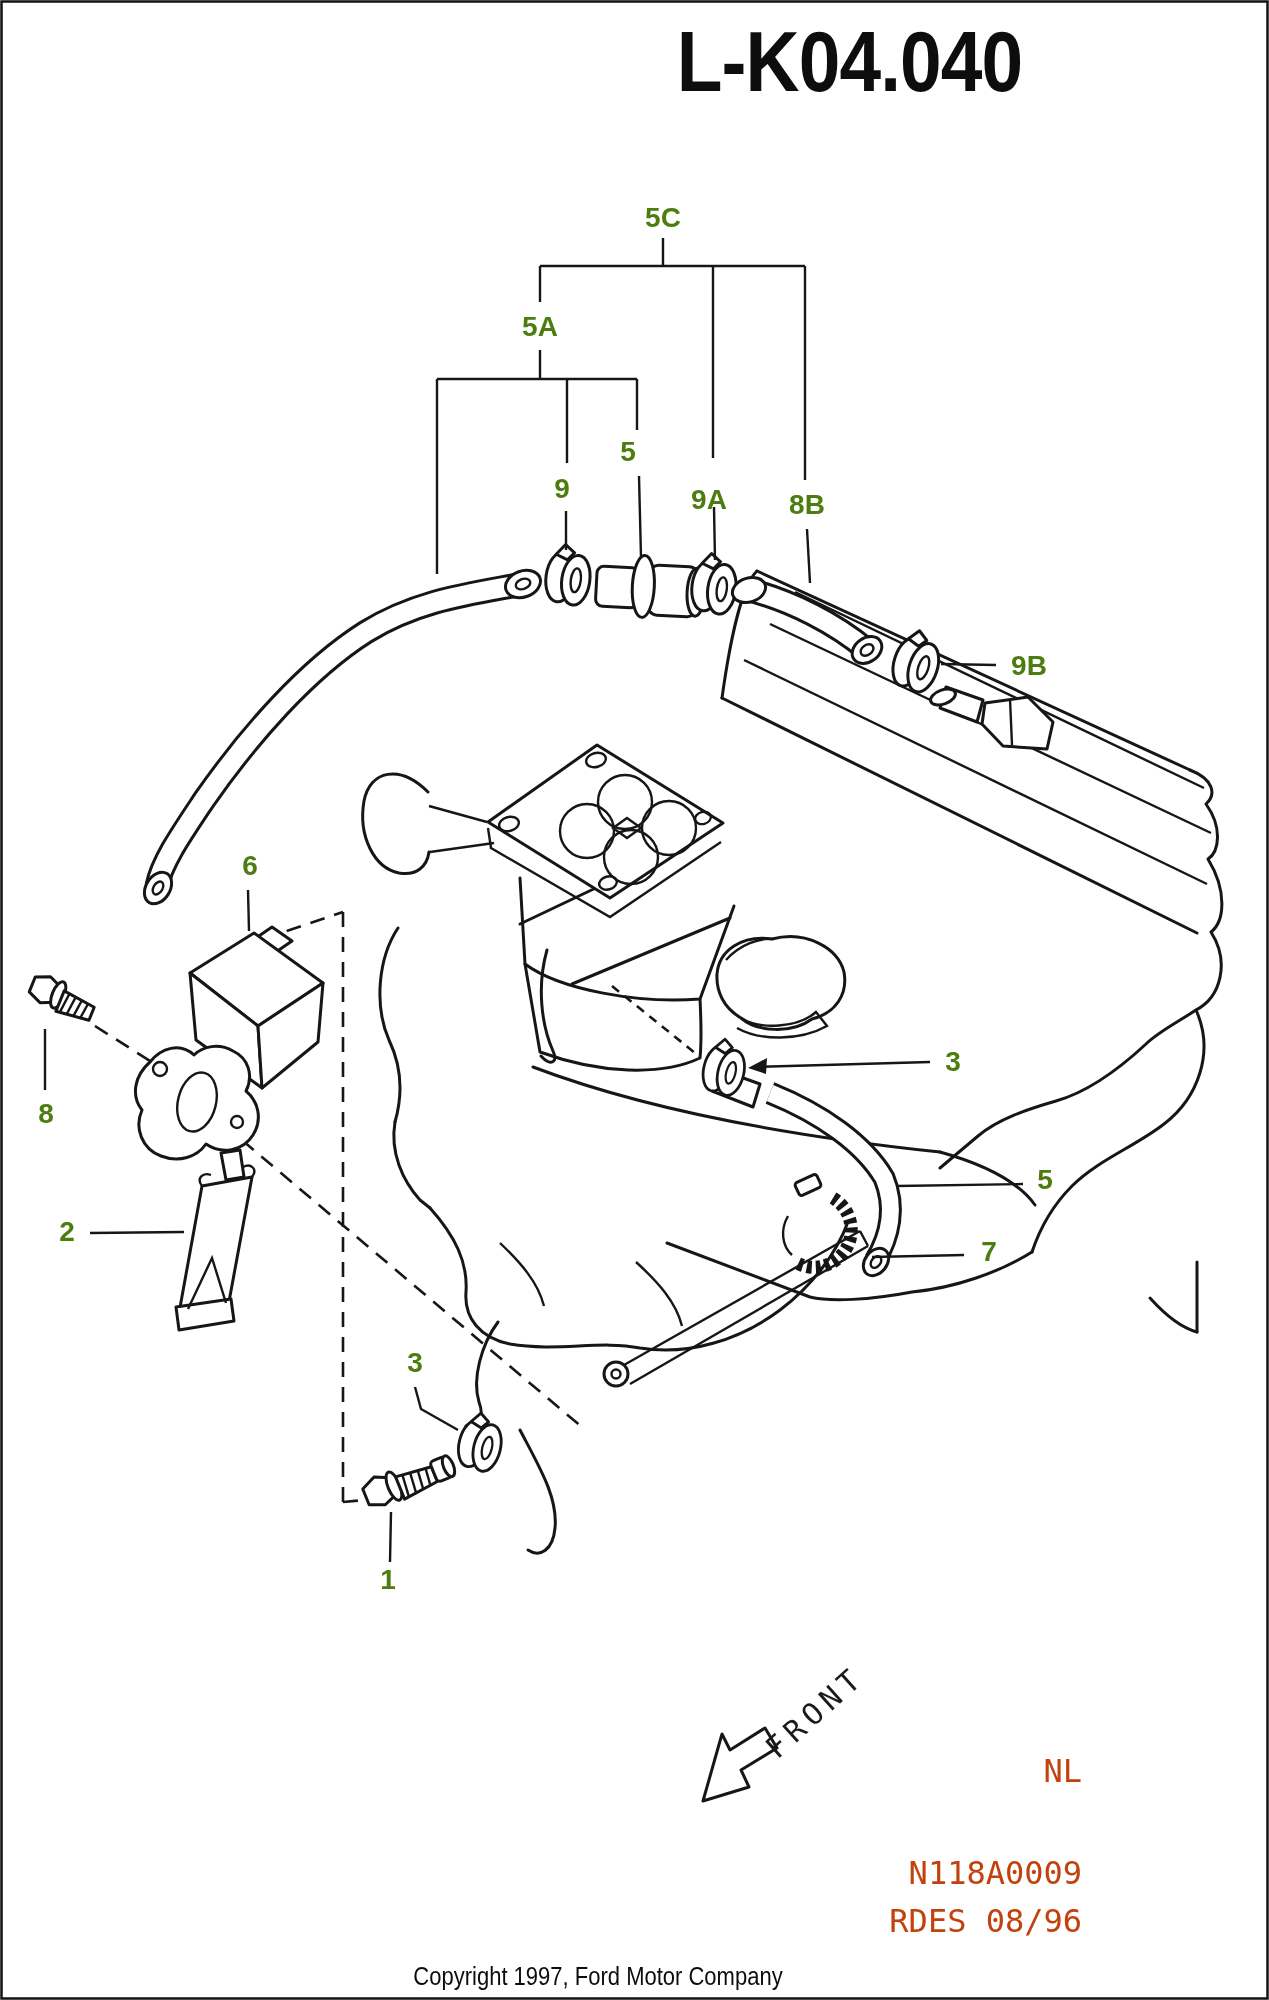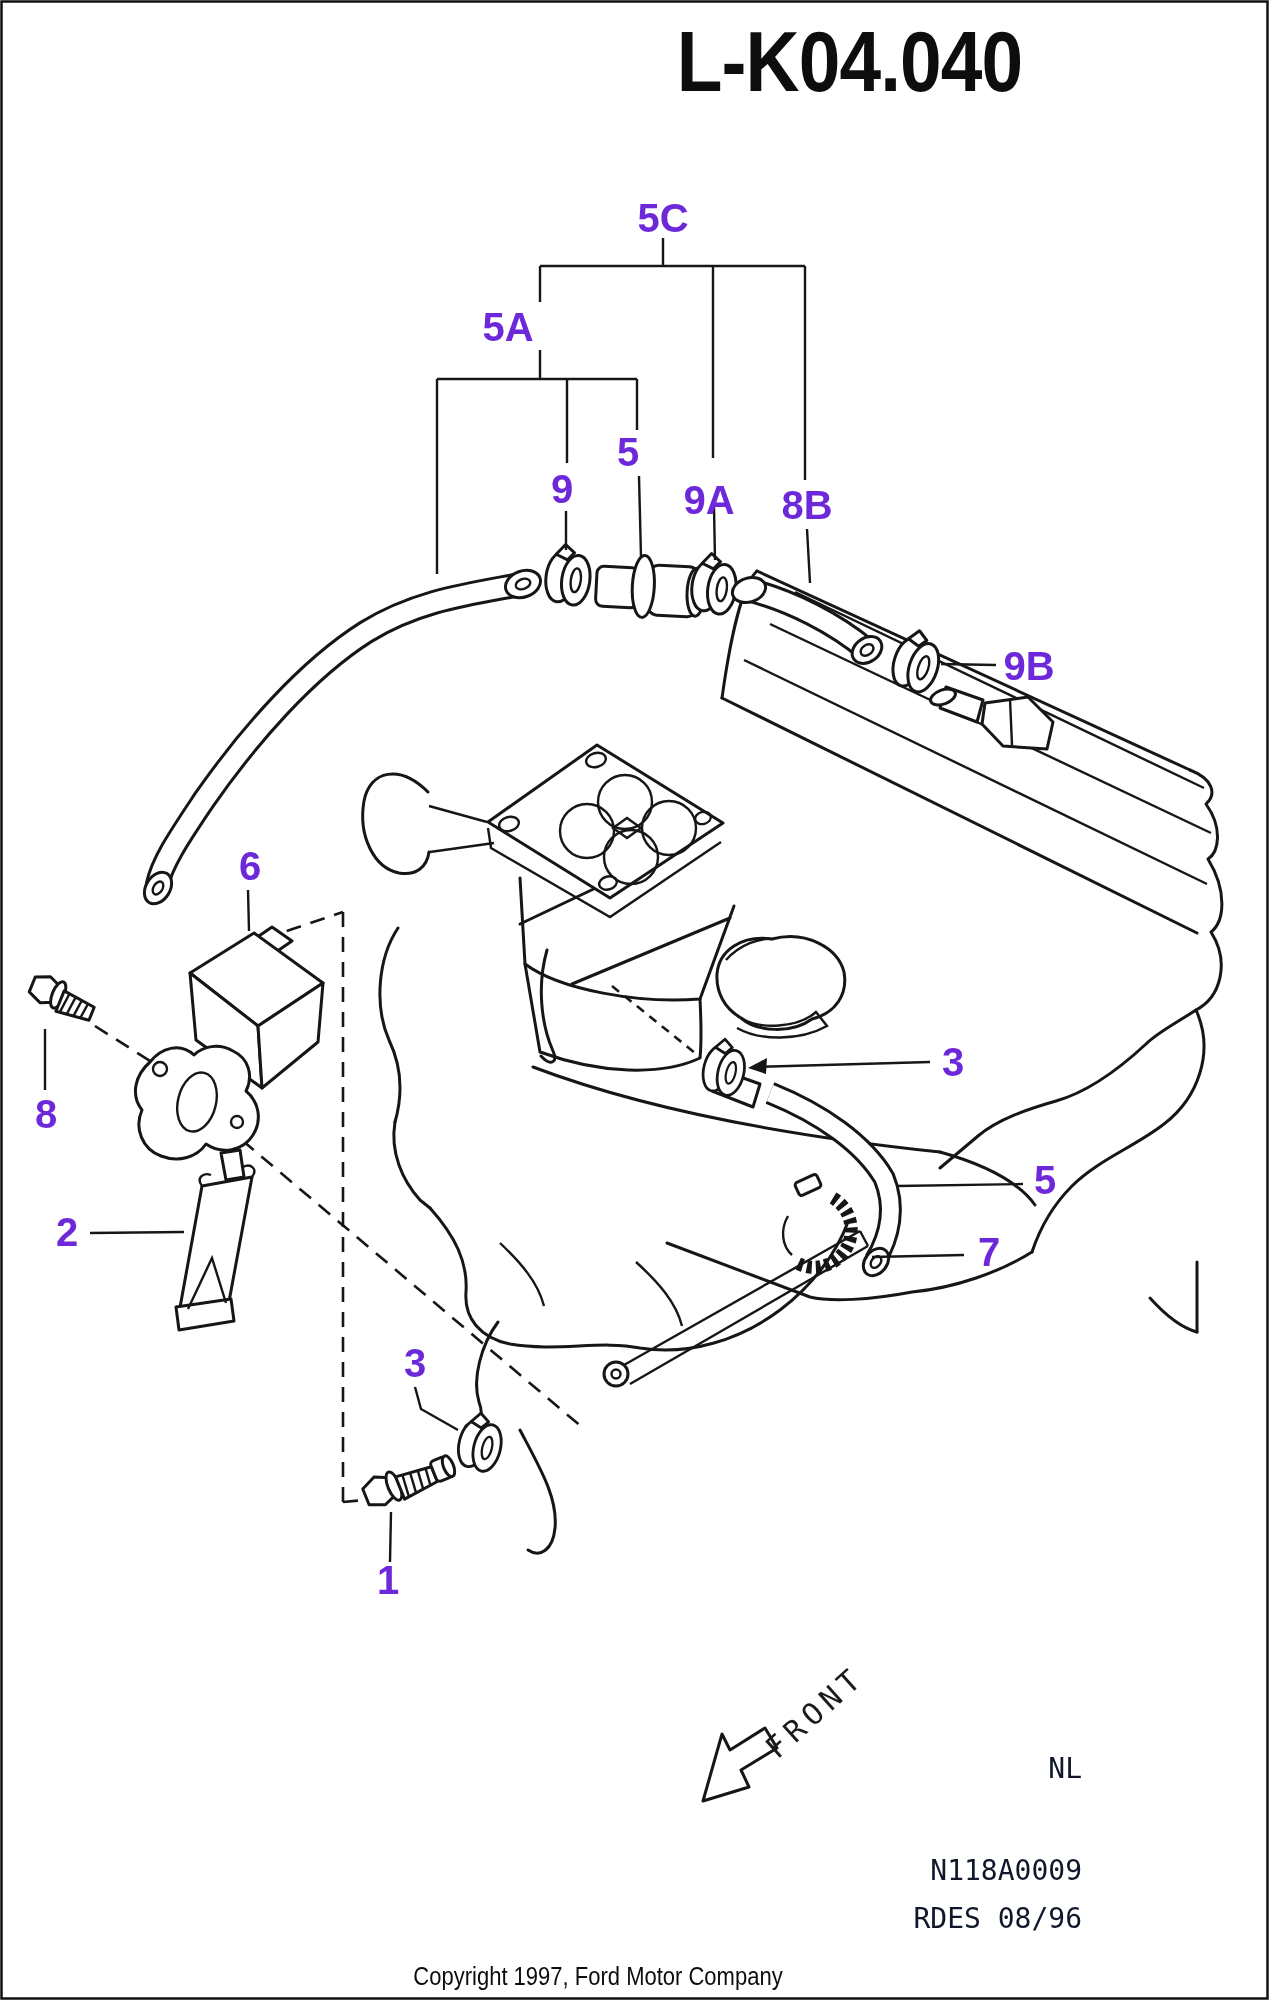--- a/index.html
+++ b/index.html
@@ -14,23 +14,23 @@
   .hoseI{fill:none;stroke:#ffffff;stroke-width:19;stroke-linecap:butt;}
   .hoseO2{fill:none;stroke:#161616;stroke-width:23;stroke-linecap:butt;}
   .hoseI2{fill:none;stroke:#ffffff;stroke-width:17;stroke-linecap:butt;}
   .dash{fill:none;stroke:#161616;stroke-width:2.6;stroke-dasharray:15 10;}
   .dash2{fill:none;stroke:#161616;stroke-width:2.6;stroke-dasharray:9 7;}
   .ribbed{fill:none;stroke:#161616;stroke-width:13;stroke-dasharray:5 4;}
   .blk{fill:#161616;stroke:none;}
   
   .title{position:absolute;top:12px;right:247px;font-size:86px;font-weight:bold;color:#0d0d0d;
          letter-spacing:-1px;transform:scaleX(0.87);transform-origin:100% 50%;white-space:nowrap;}
-  .co{position:absolute;transform:translate(-50%,-50%);font-size:40px;font-weight:bold;
-      color:#6d28d9;white-space:nowrap;line-height:1;}
-  .legend-line{position:absolute;right:187px;font-size:28px;color:#0f172a;
+  .co{position:absolute;transform:translate(-50%,-50%);font-size:28px;font-weight:bold;
+      color:#4d7c0f;white-space:nowrap;line-height:1;}
+  .legend-line{position:absolute;right:187px;font-size:32px;color:#c2410c;
       font-family:"DejaVu Sans Mono", monospace;white-space:nowrap;}
   .front{position:absolute;left:815px;top:1712px;transform:translate(-50%,-50%) rotate(-42deg);
       font-size:30px;letter-spacing:6px;color:#1a1a1a;font-family:"DejaVu Sans Mono", monospace;}
   .copyright{position:absolute;left:598px;top:1962px;transform:translateX(-50%) scaleX(0.88);
       font-size:25px;color:#0d0d0d;white-space:nowrap;}
 </style>
 </head>
 <body>
 
 <div class="page">
@@ -248,21 +248,21 @@
       <path class="thin" d="M415,1387 L421,1409 L458,1430"></path>
       <path class="thin" d="M391,1512 L390,1562"></path>
     </g>
 
     <polygon class="wf" points="703,1801 749,1787 741,1770 777,1748 765,1728 730,1750 722,1734" stroke-width="3.5"></polygon>
   </svg>
 
   <div class="title">L-K04.040</div>
 
   <div class="co" style="left:663px;top:218px">5C</div>
-  <div class="co" style="left:508px;top:327px">5A</div>
+  <div class="co" style="left:540px;top:327px">5A</div>
   <div class="co" style="left:562px;top:489px">9</div>
   <div class="co" style="left:628px;top:452px">5</div>
   <div class="co" style="left:709px;top:500px">9A</div>
   <div class="co" style="left:807px;top:505px">8B</div>
   <div class="co" style="left:1029px;top:666px">9B</div>
   <div class="co" style="left:250px;top:866px">6</div>
   <div class="co" style="left:46px;top:1114px">8</div>
   <div class="co" style="left:67px;top:1232px">2</div>
   <div class="co" style="left:953px;top:1062px">3</div>
   <div class="co" style="left:1045px;top:1180px">5</div>

